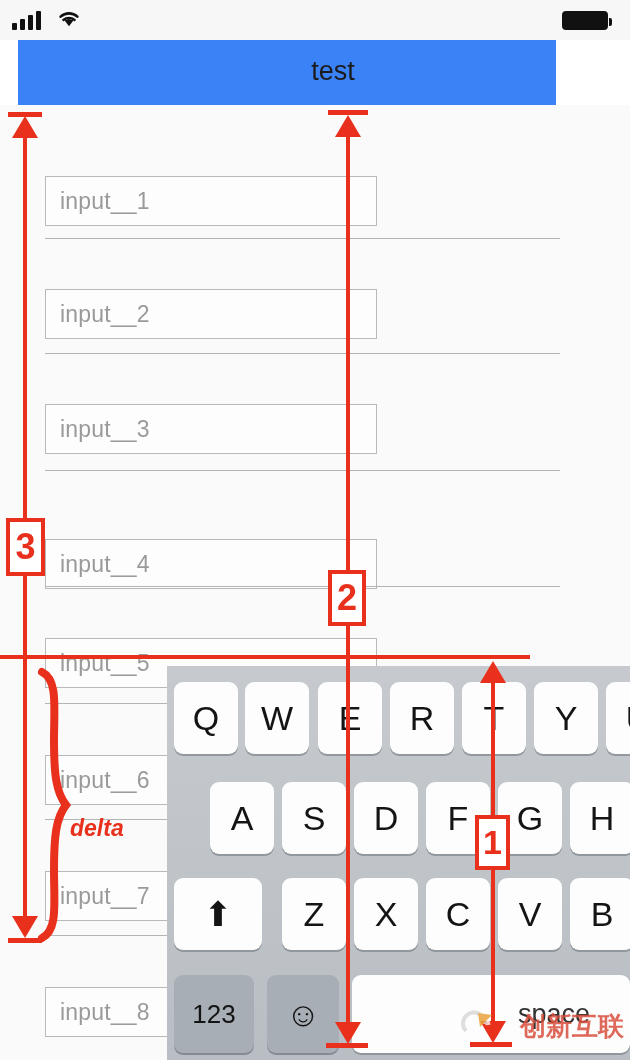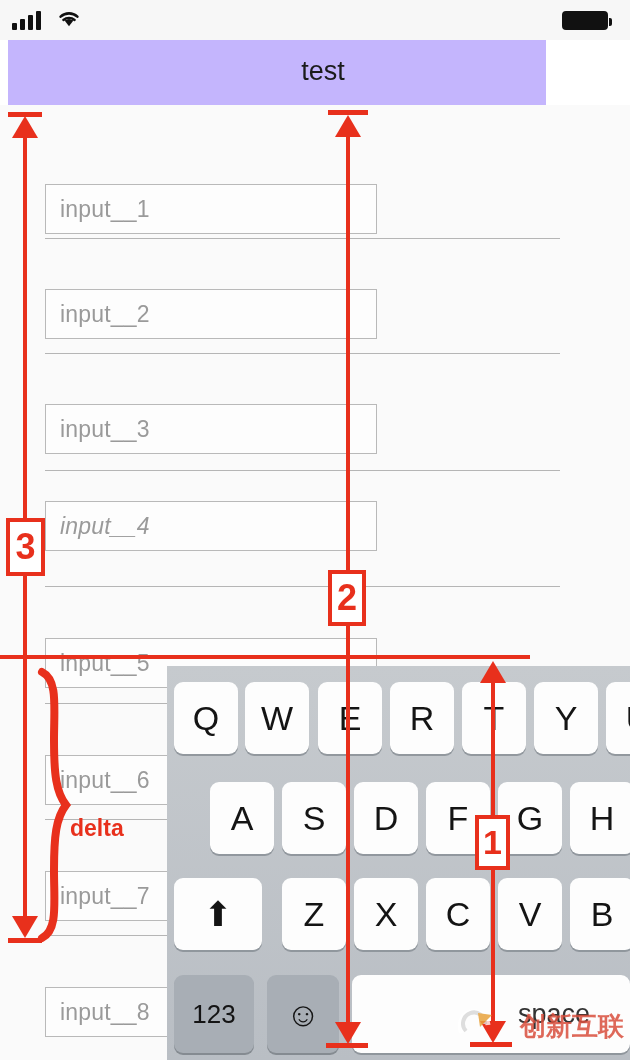--- a/index.html
+++ b/index.html
@@ -32,22 +32,22 @@
     position:absolute; right:22px; top:11px; width:46px; height:19px;
     border:2px solid #111; border-radius:4px; background:#111;
   }
   .sb-batt::after {
     content:""; position:absolute; right:-6px; top:5px; width:3px; height:8px;
     background:#111; border-radius:0 2px 2px 0;
   }
 
   
   .navbar {
-    position:absolute; left:8px; top:40px; width:538px; height:65px;
-    background:#c4b5fd;
+    position:absolute; left:18px; top:40px; width:538px; height:65px;
+    background:#3b82f6;
   }
   .nav-title {
     position:absolute; left:0; top:16px; width:630px; text-align:center;
     font-size:27px; color:#1b1b1b;
   }
 
   
   .canvas {
     position:absolute; left:0; top:105px; width:630px; height:955px;
     background:#fafafa;
@@ -130,30 +130,30 @@
     </div>
     <div class="sb-batt"></div>
   </div>
 
   <div class="navbar">
     <div class="nav-title">test</div>
   </div>
 
   <div class="canvas">
     <div id="fields">
-        <div class="field" style="top: 79px;">
+        <div class="field" style="top: 71px;">
           <span class="ph">input__1</span>
         </div>
         <div class="field" style="top: 184px;">
           <span class="ph">input__2</span>
         </div>
         <div class="field" style="top: 299px;">
           <span class="ph">input__3</span>
         </div>
-        <div class="field" style="top: 396px; font-style: italic;">
+        <div class="field" style="top: 434px;">
           <span class="ph">input__4</span>
         </div>
         <div class="field" style="top: 533px;">
           <span class="ph">input__5</span>
         </div>
         <div class="field" style="top: 650px;">
           <span class="ph">input__6</span>
         </div>
         <div class="field" style="top: 766px;">
           <span class="ph">input__7</span>
@@ -231,21 +231,21 @@
     <div class="vline" style="left:491px;top:868px;height:155px;"></div>
     <div class="arrowhead down" style="left:480px;top:1021px;"></div>
     <div class="tick" style="left:470px;top:1042px;width:42px;"></div>
 
     <div class="brace" style="left:32px;top:666px;width:40px;height:278px;">
       <svg width="40" height="278" viewBox="0 0 40 278">
         <path d="M10 6 C26 14, 22 40, 22 74 C22 108, 24 126, 34 139
                  C24 152, 22 170, 22 204 C22 238, 26 264, 10 272" stroke="#e8301c" stroke-width="8" fill="none" stroke-linecap="round"></path>
       </svg>
     </div>
-    <div class="delta-label" style="left:70px;top:815px;">delta</div>
+    <div class="delta-label" style="left:70px;top:815px;font-style:italic;">delta</div>
   </div>
 
   <div class="watermark">
     <svg width="40" height="34" viewBox="0 0 40 34">
       <path d="M4 24 A14 14 0 1 1 30 16" stroke="#ffffff" stroke-width="5" fill="none" opacity="0.9"></path>
       <path d="M8 22 A11 11 0 1 1 27 15" stroke="#d9d9d9" stroke-width="4" fill="none"></path>
       <path d="M20 4 L34 6 L22 18 Z" fill="#e8a33d"></path>
     </svg>
     <span class="wm-text">创新互联</span>
   </div>

